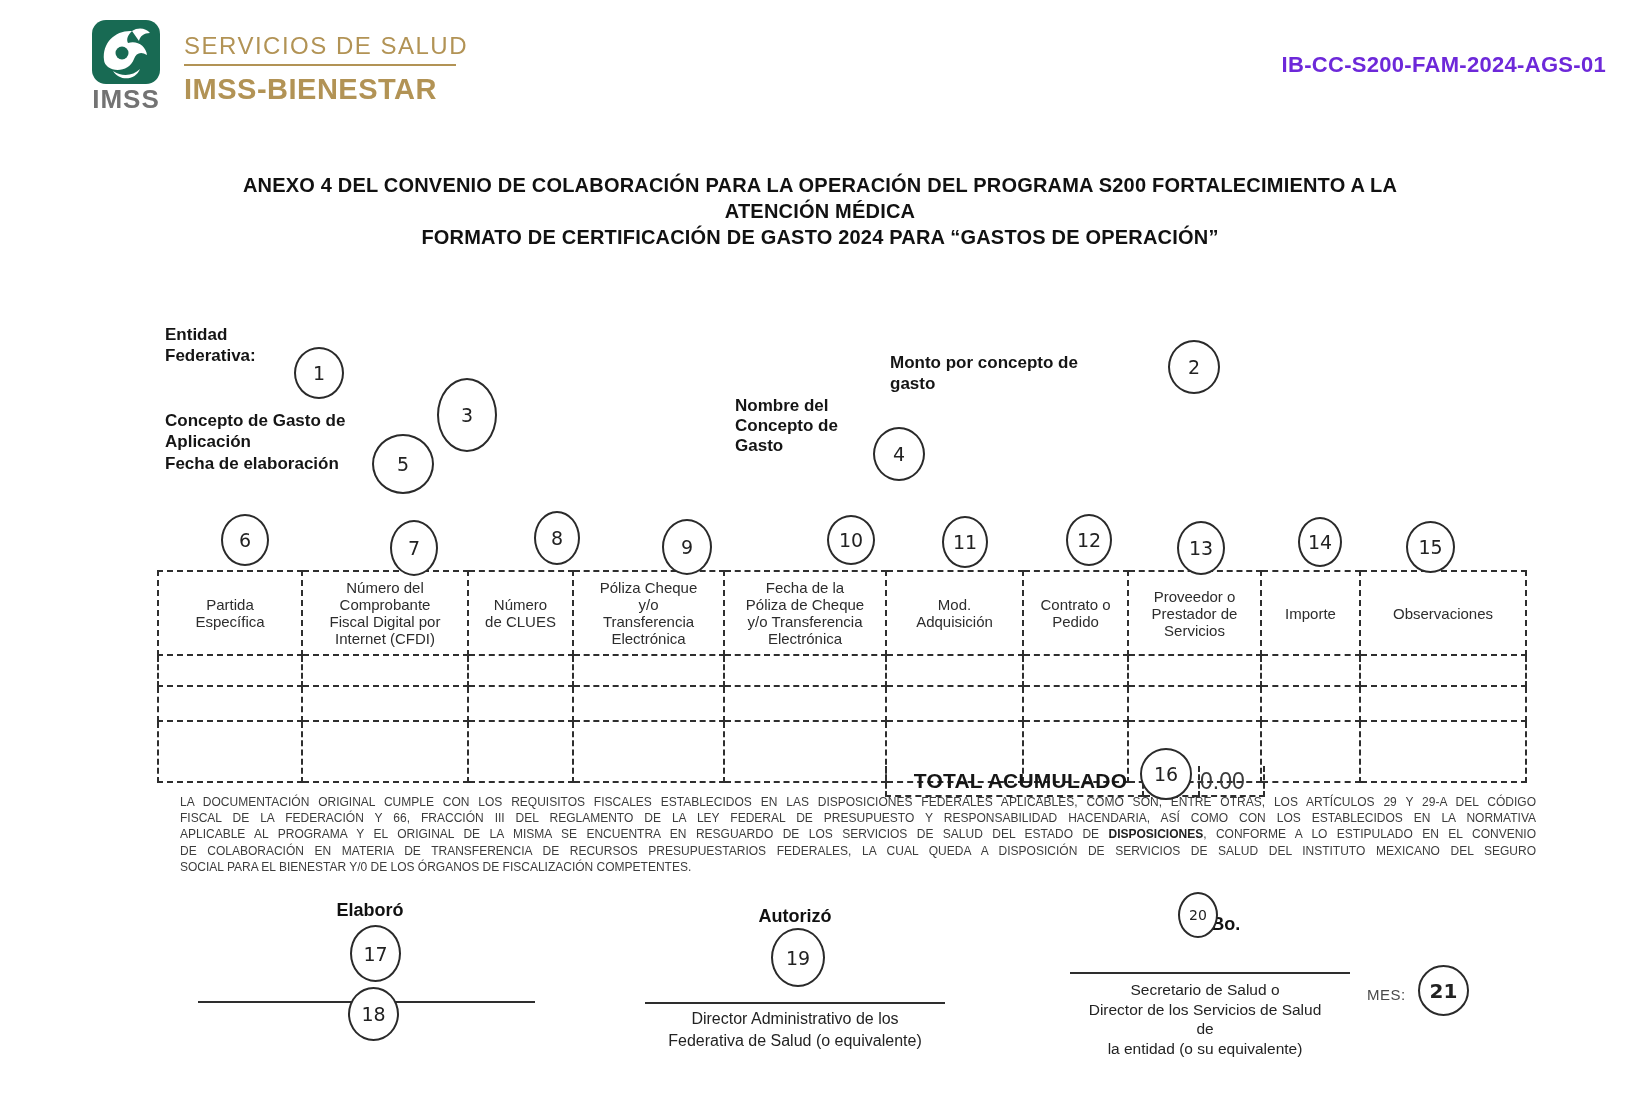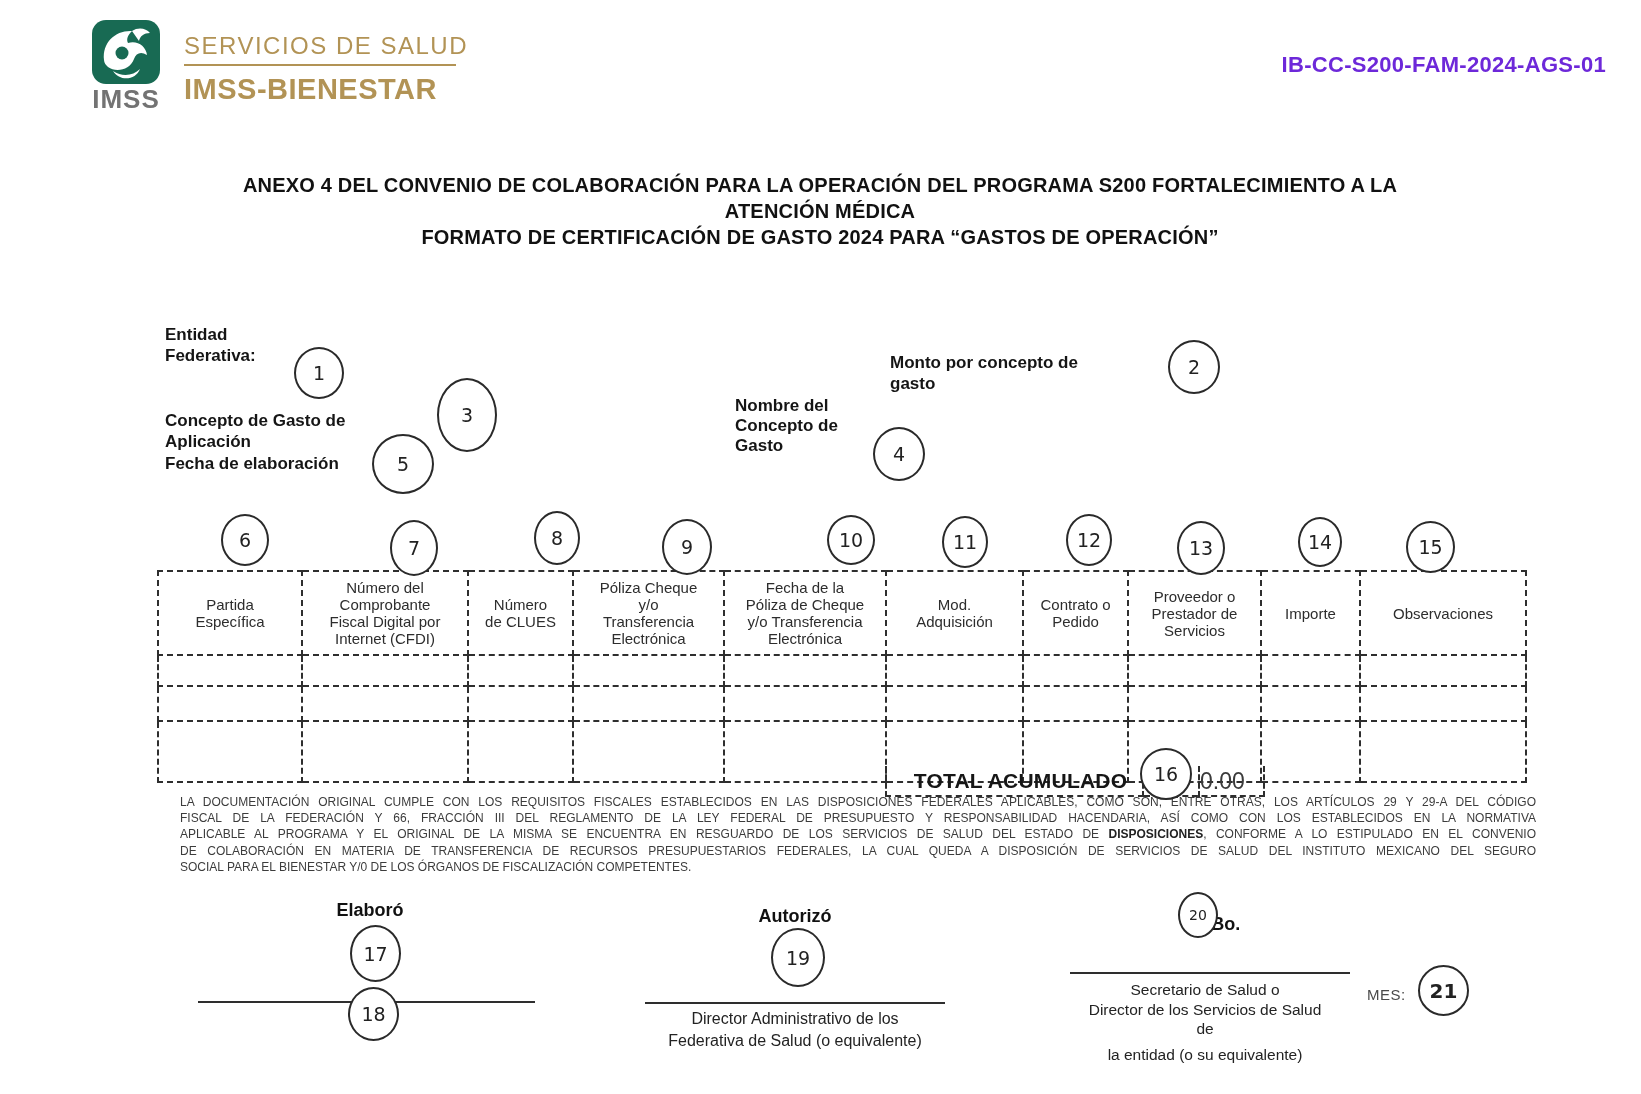--- a/index.html
+++ b/index.html
@@ -232,18 +232,18 @@
     <div>Director Administrativo de los</div>
     <div>Federativa de Salud (o equivalente)</div>
   </div>
 
   <div class="sig-title" style="left:1085px;top:914px;width:250px;">Vo. Bo.</div>
   <div class="sig-line" style="left:1070px;top:972px;width:280px;"></div>
   <div class="sig-role-vobo" style="left:1045px;top:980px;width:320px;">
     <div>Secretario de Salud o</div>
     <div>Director de los Servicios de Salud</div>
     <div>de</div>
-    <div style="margin-top:6px;">la entidad (o su equivalente)</div>
+    <div style="">la entidad (o su equivalente)</div>
   </div>
 
   <div class="mes-label">MES:</div>
 
 </div>
 
 </body></html>

